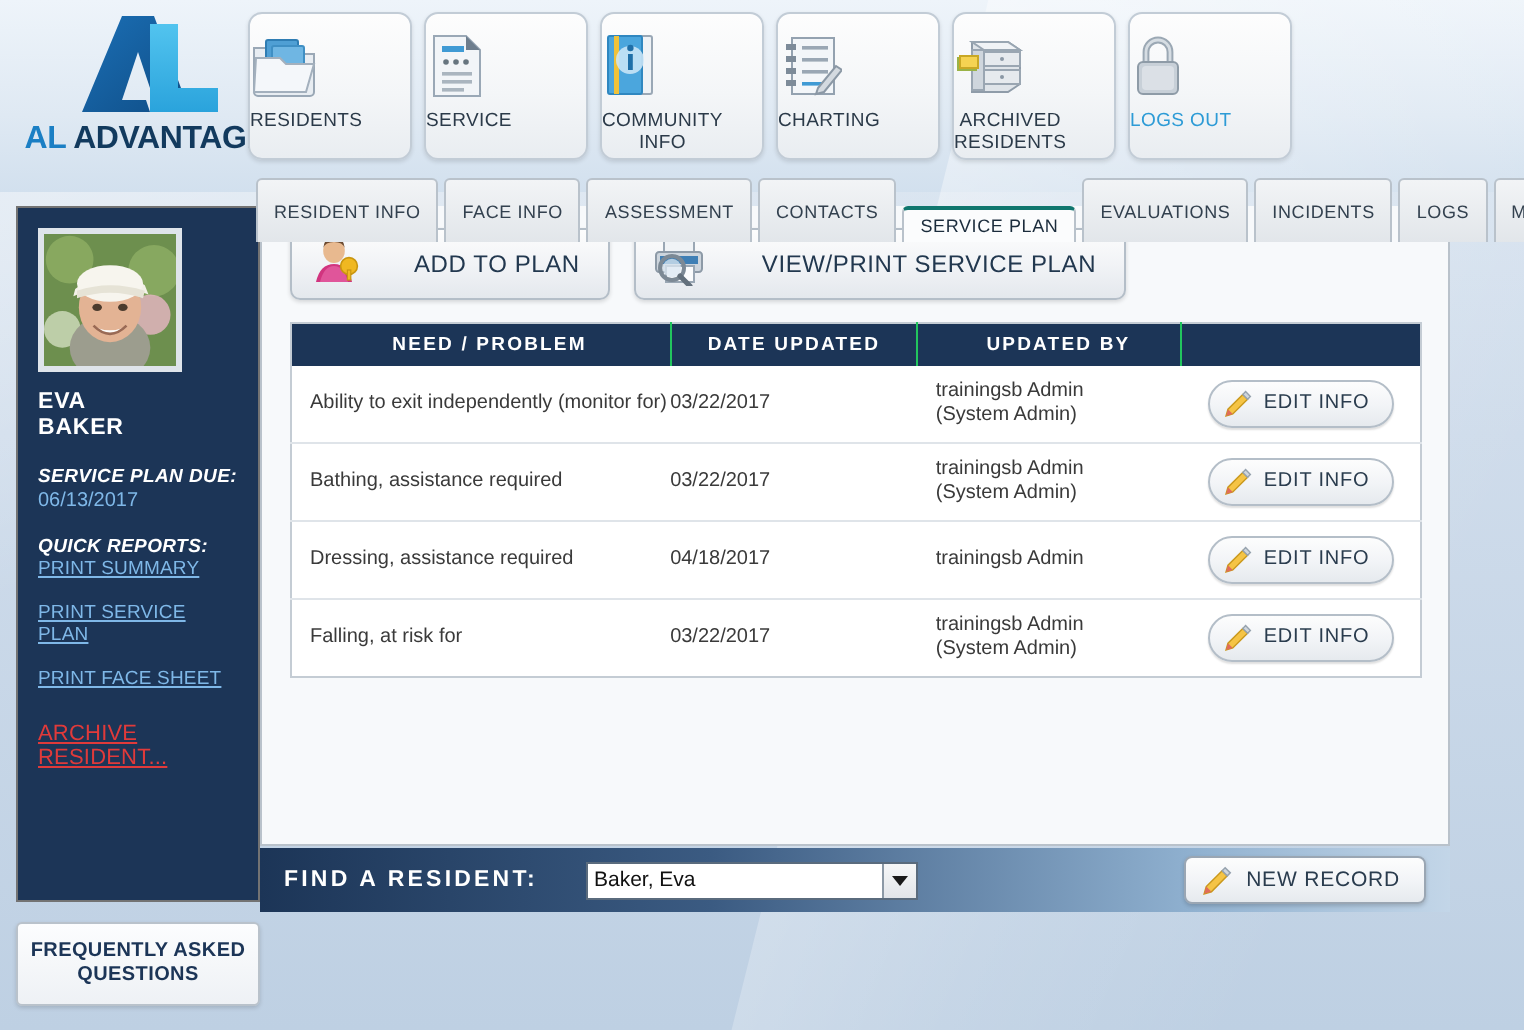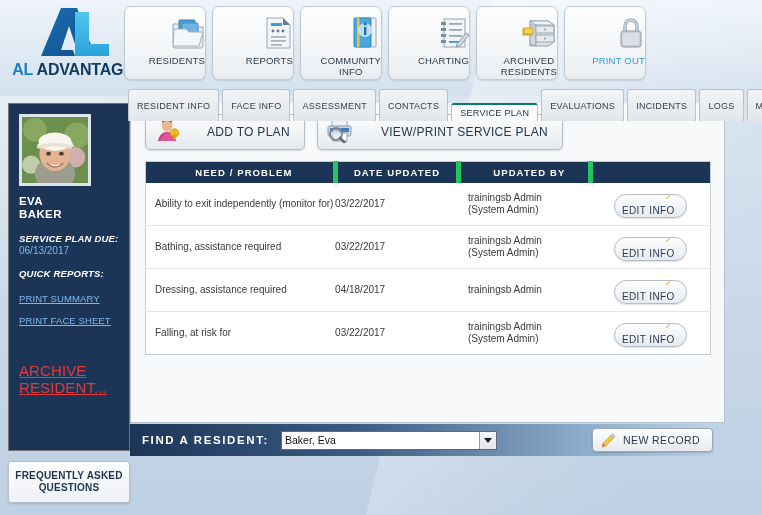--- a/index.html
+++ b/index.html
@@ -70,21 +70,21 @@
     display: flex;
     gap: 6px;
   }
   .nav-btn {
     width: 82px; height: 74px;
     background: linear-gradient(to bottom, #fdfdfd 0%, #f4f6f8 55%, #e9edf1 100%);
     border: 1px solid #c2ccd6;
     border-radius: 7px;
     display: flex;
     flex-direction: column;
-    align-items: flex-end;
+    align-items: flex-start;
     justify-content: flex-start;
     padding-top: 7px;
     cursor: pointer;
     box-shadow: 0 1px 2px rgba(0,0,0,0.12);
   }
   .nav-btn .nb-icon {
     height: 38px;
     display: flex;
     align-items: center;
     justify-content: center;
@@ -168,31 +168,31 @@
   .side-value {
     color: #7fb8e8;
     font-size: 10px;
     margin-top: 1px;
   }
   .side-link {
     display: block;
     color: #7fb8e8;
     font-size: 9.5px;
     text-decoration: underline;
-    margin-top: 14px;
+    margin-top: 0;
     letter-spacing: 0.1px;
     cursor: pointer;
   }
   .side-link.spaced { margin-top: 11px; }
   #archive-link {
     display: block;
     color: #e03a3a;
-    font-size: 15px;
+    font-size: 11px;
     text-decoration: underline;
-    margin-top: 36px;
+    margin-top: 16px;
     letter-spacing: 0.1px;
     cursor: pointer;
   }
 
   #faq-button {
     position: absolute;
     left: 8px; top: 461px;
     width: 122px; height: 42px;
     background: linear-gradient(to bottom, #fcfdfe 0%, #eef1f5 100%);
     border: 1px solid #b9c2cb;
@@ -255,77 +255,76 @@
     border-collapse: collapse;
     background: #ffffff;
   }
   #plan-table thead th {
     background: #1c3557;
     color: #ffffff;
     font-size: 9.5px;
     font-weight: bold;
     letter-spacing: 1.1px;
     height: 21px;
-    border-right: 5px solid #22c55e;
+    border-right: 1px solid #22c55e;
     text-align: center;
     white-space: nowrap;
   }
   #plan-table thead th:last-child { border-right: none; }
   #plan-table tbody td {
     font-size: 10px;
     color: #3a3a3a;
     border-bottom: 1px solid #dfe4e9;
     padding: 7px 0;
     vertical-align: middle;
     line-height: 12px;
   }
   #plan-table tbody tr:last-child td { border-bottom: none; }
   .col-need   { width: 190px; padding-left: 9px !important; }
   .col-date   { width: 124px; text-align: left; }
   .col-by     { width: 132px; padding-left: 9px !important; }
   .col-action { width: 120px; text-align: center; }
 
   .edit-btn {
     display: inline-flex;
-    align-items: flex-end;
+    align-items: center;
     gap: 6px;
     height: 24px;
     padding: 0 11px 0 7px;
     background: linear-gradient(to bottom, #fdfdfd 0%, #f2f4f7 52%, #e6eaee 100%);
     border: 1px solid #b4bec8;
     border-radius: 12px;
     font-size: 10px;
     color: #2a3c4e;
     letter-spacing: 0.4px;
     cursor: pointer;
     box-shadow: 0 1px 1px rgba(0,0,0,0.13);
     white-space: nowrap;
-    flex-direction: column;
   }
 
   
   #find-bar {
     position: absolute;
     left: 130px; top: 424px;
     width: 595px; height: 32px;
     background: linear-gradient(to right, #1c3557 0%, #3b5b82 38%, #8fb0cf 78%, #c3d6e8 100%);
     display: flex;
     align-items: center;
     padding: 0 10px 0 12px;
   }
   #find-label {
     color: #ffffff;
     font-size: 11.5px;
     font-weight: bold;
     letter-spacing: 1.6px;
     white-space: nowrap;
   }
   #resident-select {
-    margin-left: 12px;
-    width: 216px;
+    margin-left: 24px;
+    width: 166px;
     height: 19px;
     display: flex;
     border: 1px solid #5a6b7d;
     background: #ffffff;
     gap: 42px;
   }
   #resident-select-value {
     flex: 1;
     font-size: 10.5px;
     color: #111111;
@@ -418,21 +417,21 @@
           <path d="M20 2 l7 7 h-7 Z" fill="#6d7d8d"></path>
           <rect x="8" y="7" width="11" height="3" fill="#3f9ad4"></rect>
           <circle cx="10" cy="15" r="1.4" fill="#67757f"></circle>
           <circle cx="15" cy="15" r="1.4" fill="#67757f"></circle>
           <circle cx="20" cy="15" r="1.4" fill="#67757f"></circle>
           <rect x="8" y="20" width="15" height="1.8" fill="#aab5bf"></rect>
           <rect x="8" y="24" width="15" height="1.8" fill="#aab5bf"></rect>
           <rect x="8" y="28" width="11" height="1.8" fill="#aab5bf"></rect>
         </svg>
       </span>
-      <span class="nb-label">REPORTS</span>
+      <span class="nb-label">SERVICE</span>
     </div>
 
     <div class="nav-btn">
       <span class="nb-icon">
         <svg width="30" height="34" viewBox="0 0 30 34">
           <rect x="6" y="2" width="19" height="29" rx="1" fill="#eef2f6" stroke="#9aa8b6"></rect>
           <rect x="3" y="2" width="17" height="29" rx="1" fill="#4ba6dd" stroke="#2f87c0"></rect>
           <rect x="6" y="2" width="2.5" height="29" fill="#f0c23a"></rect>
           <circle cx="14" cy="14" r="7" fill="#cfe8f8" opacity="0.85"></circle>
           <rect x="13" y="11" width="2.4" height="8" fill="#1f6fa8"></rect>
@@ -479,21 +478,21 @@
 
     <div class="nav-btn signout">
       <span class="nb-icon">
         <svg width="28" height="34" viewBox="0 0 28 34">
           <path d="M8 15 v-5 a6 6 0 0 1 12 0 v5" fill="none" stroke="#9ba8b4" stroke-width="3.4"></path>
           <path d="M8 15 v-5 a6 6 0 0 1 12 0 v5" fill="none" stroke="#d6dde3" stroke-width="1.4"></path>
           <rect x="4" y="15" width="20" height="16" rx="2.5" fill="#c8d0d8" stroke="#8e9ba7"></rect>
           <rect x="6" y="17" width="16" height="12" rx="2" fill="#e2e7ec" opacity="0.7"></rect>
         </svg>
       </span>
-      <span class="nb-label">PRINT OUT</span>
+      <span class="nb-label">LOGS OUT</span>
     </div>
 
   </div>
 </div>
 
 <div id="tab-strip">
   <div class="tab">RESIDENT INFO</div>
   <div class="tab">FACE INFO</div>
   <div class="tab">ASSESSMENT</div>
   <div class="tab">CONTACTS</div>
@@ -528,20 +527,21 @@
   <div id="resident-name">
     <span>EVA</span><br>
     <span>BAKER</span>
   </div>
 
   <div class="side-label">SERVICE PLAN DUE:</div>
   <div class="side-value">06/13/2017</div>
 
   <div class="side-label">QUICK REPORTS:</div>
   <a class="side-link">PRINT SUMMARY</a>
+  <a class="side-link spaced">PRINT SERVICE PLAN</a>
   <a class="side-link spaced">PRINT FACE SHEET</a>
   <a id="archive-link">ARCHIVE RESIDENT...</a>
 </div>
 
 <div id="faq-button">
   <span><span>FREQUENTLY ASKED</span><br><span>QUESTIONS</span></span>
 </div>
 
 <div id="main-panel">
 

